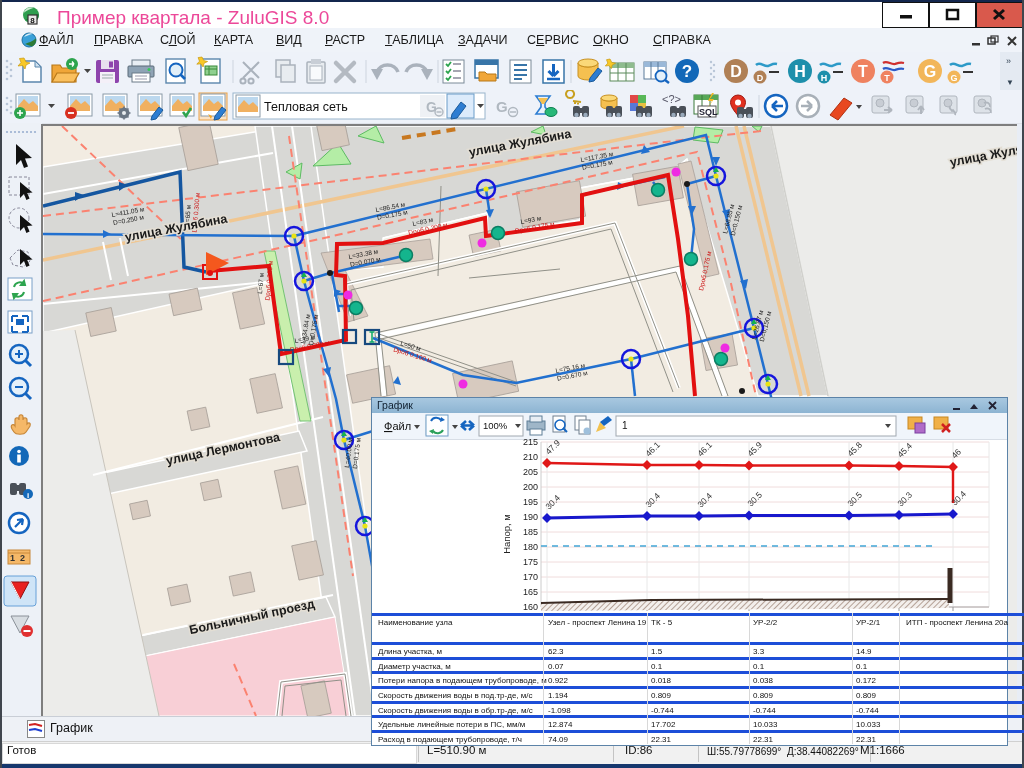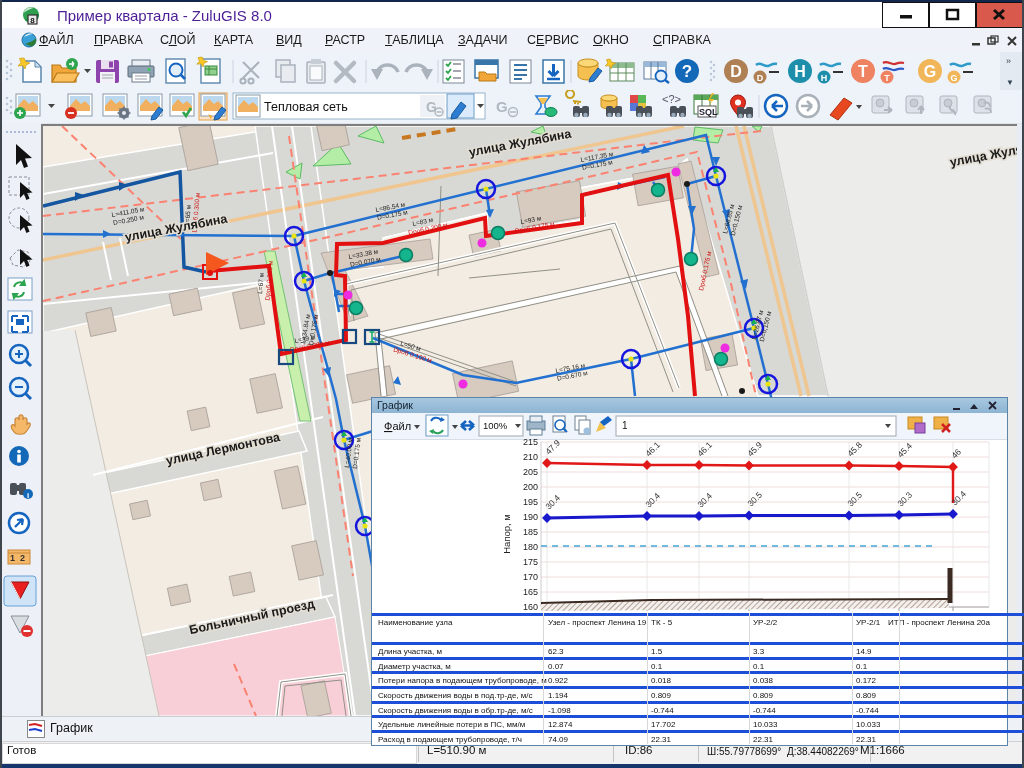--- a/index.html
+++ b/index.html
@@ -1,18 +1,18 @@
 <!DOCTYPE html>
 <html><head><meta charset="utf-8"><style>
 html,body{margin:0;padding:0}
 body{width:1024px;height:768px;overflow:hidden;font-family:"Liberation Sans",sans-serif;background:#e8edf5;position:relative}
 .abs{position:absolute}
 
 #titlebar{left:0;top:0;width:1024px;height:28px;background:#fff;border-top:2px solid #13264d;border-left:1px solid #444;border-right:1px solid #444}
-#titlebar .txt{left:56px;top:5px;font-size:15px;color:#4c1d95}
+#titlebar .txt{left:56px;top:5px;font-size:19px;color:#ec4899}
 .winbtn{top:0;width:47px;height:26px;border:1px solid #111;box-sizing:border-box;text-align:center;font-weight:bold;font-size:14px;line-height:24px}
 
 #menubar{left:0;top:28px;width:1024px;height:24px;background:#eff3f9;border-bottom:1px solid #e0e4ea}
 .mi{top:33px;font-size:12.5px;color:#1a1a1a}
 .mi u{text-decoration:underline}
 
 #tb1{left:0;top:52px;width:1024px;height:38px;background:#eef2f9}
 #tb2{left:0;top:90px;width:1024px;height:33px;background:#eef2f9;border-bottom:1px solid #dfe3ea}
 
 #lefttb{left:0;top:123px;width:42px;height:593px;background:#edf1f7}
@@ -24,21 +24,21 @@
 #charttb{left:0;top:15px;width:635px;height:26px;background:#f0f5fb;border-bottom:1px solid #d8dee6}
 
 #tabbar{left:0;top:716px;width:1024px;height:25px;background:#eef1f6;border-top:1px solid #c9ced6}
 #statusbar{left:0;top:741px;width:1024px;height:23px;background:#f1f1f1;border-top:1px solid #d0d0d0;font-size:11.5px;color:#222}
 #bottomstrip{left:0;top:764px;width:1024px;height:4px;background:#16376d}
 .sfield{top:744px;font-size:11.5px;color:#111}
 .ssep{top:743px;width:1px;height:19px;background:#c4c4c4}
 text{font-family:"Liberation Sans",sans-serif}
 .trow{position:absolute;left:0;width:709px;height:14.6px;border-top:3px solid #1d4ed8;white-space:nowrap;overflow:hidden}
 .trow span{position:absolute;top:2px}
-.c0{left:6px}.c1{left:176px}.c2{left:279px}.c3{left:381px}.c4{left:484px}.c5{left:516px}
+.c0{left:6px}.c1{left:176px}.c2{left:279px}.c3{left:381px}.c4{left:484px}.c5{left:534px}
 </style></head>
 <body>
 
 <div class="abs" id="titlebar">
  <svg class="abs" style="left:20px;top:4px" width="20" height="20" viewBox="0 0 20 20">
   <circle cx="10" cy="9" r="8" fill="#2e9e4f"></circle>
   <path d="M2.5 7 A8 8 0 0 1 13 1.8 C9 3 5 5 2.5 7Z" fill="#cfe8d4"></path>
   <path d="M4 14 C8 12 14 10 17.5 7.5 A8 8 0 0 1 14 15.5Z" fill="#1d7a38"></path>
   <rect x="7" y="9" width="9" height="9" fill="#e8e8e8" stroke="#333" stroke-width="1.2"></rect>
   <text x="11.5" y="16.5" font-size="8" font-weight="bold" text-anchor="middle" fill="#111">8</text>

